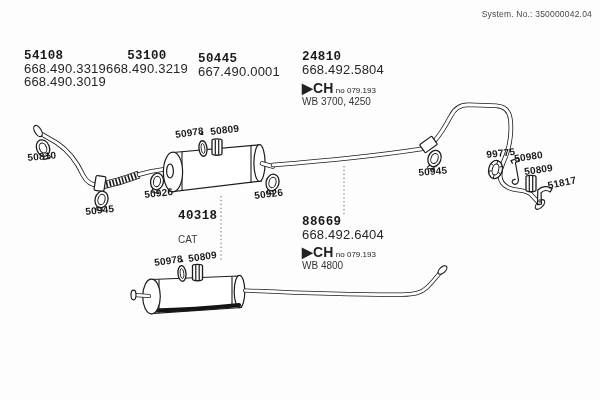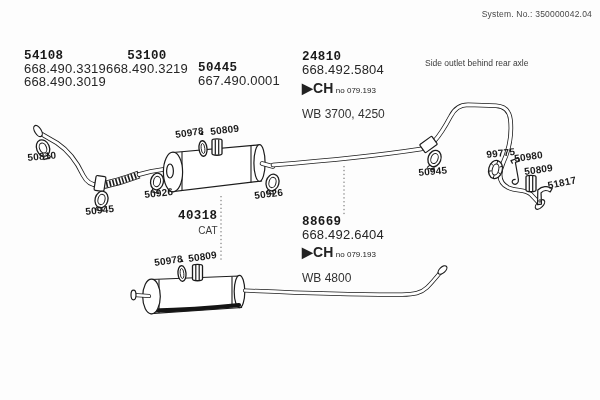--- a/index.html
+++ b/index.html
@@ -7,21 +7,21 @@
     width:600px;height:400px;position:relative;overflow:hidden;
     background:#fdfdfd;color:#1f1f1f;
     font-family:"Liberation Sans", sans-serif;
   }
   .abs{position:absolute;white-space:nowrap;}
   .code{display:block;font-weight:bold;font-size:12.5px;letter-spacing:.4px;line-height:13px;color:#191919;font-family:Liberation Mono, monospace;}
   .num{display:block;font-size:13px;letter-spacing:.2px;line-height:12.5px;color:#262626;}
   .note{display:block;font-size:8.5px;line-height:10px;color:#3a3a3a;margin-top:2px;}
   .chline{display:block;font-size:8px;line-height:9px;margin-top:7px;color:#222;}
   .chline .mk{font-weight:bold;font-size:14px;letter-spacing:.2px;}
-  .wbline{display:block;font-size:12px;line-height:11px;margin-top:14px;color:#333;}
+  .wbline{display:block;font-size:10px;line-height:11px;margin-top:1px;color:#333;}
   .tag{font-weight:bold;font-size:10px;letter-spacing:.2px;color:#1a1a1a;transform-origin:left bottom;}
   .tagarrow{font-size:7px;color:#1a1a1a;}
   .sysno{font-size:8.5px;color:#474747;letter-spacing:.2px;}
   svg{position:absolute;left:0;top:0;}
   .po{fill:none;stroke:#1c1c1c;stroke-width:4.6;stroke-linecap:round;stroke-linejoin:round;}
   .pi{fill:none;stroke:#ffffff;stroke-width:3;stroke-linecap:round;stroke-linejoin:round;}
   .pos{fill:none;stroke:#1c1c1c;stroke-width:4.2;stroke-linecap:round;stroke-linejoin:round;}
   .pis{fill:none;stroke:#ffffff;stroke-width:2.7;stroke-linecap:round;stroke-linejoin:round;}
   .ln{fill:none;stroke:#1c1c1c;stroke-width:1.1;}
   .wf{fill:#ffffff;stroke:#1c1c1c;stroke-width:1.2;}
@@ -141,39 +141,38 @@
   <span class="code">54108</span>
   <span class="num">668.490.3319</span>
   <span class="num">668.490.3019</span>
 </div>
 
 <div class="abs" style="left:106px;top:50px;text-align:center;">
   <span class="code">53100</span>
   <span class="num">668.490.3219</span>
 </div>
 
-<div class="abs" style="left:198px;top:62px;">
+<div class="abs" style="left:198px;top:53px;">
   <span class="code">50445</span>
   <span class="num">667.490.0001</span>
 </div>
 
 <div class="abs" style="left:302px;top:51px;">
   <span class="code">24810</span>
   <span class="num">668.492.5804</span>
   <span class="chline"><span class="mk">▶CH</span> <span>no 079.193</span></span>
   <span class="wbline">WB 3700, 4250</span>
 </div>
 
 <div class="abs" style="left:425px;top:56px;">
-  <span class="note">Side outlet behind rear axle</span>
 </div>
 
 <div class="abs" style="left:178px;top:210px;">
   <span class="code">40318</span>
-  <span class="note" style="font-size:10px;margin-top:3px;text-align:right;">CAT</span>
+  <span class="note" style="font-size:10px;margin-top:12px;">CAT</span>
 </div>
 
 <div class="abs" style="left:302px;top:216px;">
   <span class="code">88669</span>
   <span class="num">668.492.6404</span>
   <span class="chline" style="margin-top:6px;"><span class="mk">▶CH</span> <span>no 079.193</span></span>
   <span class="wbline">WB 4800</span>
 </div>
 
 <div class="abs tag" style="left:28px;top:152px;transform:rotate(-5deg);">50810</div>

